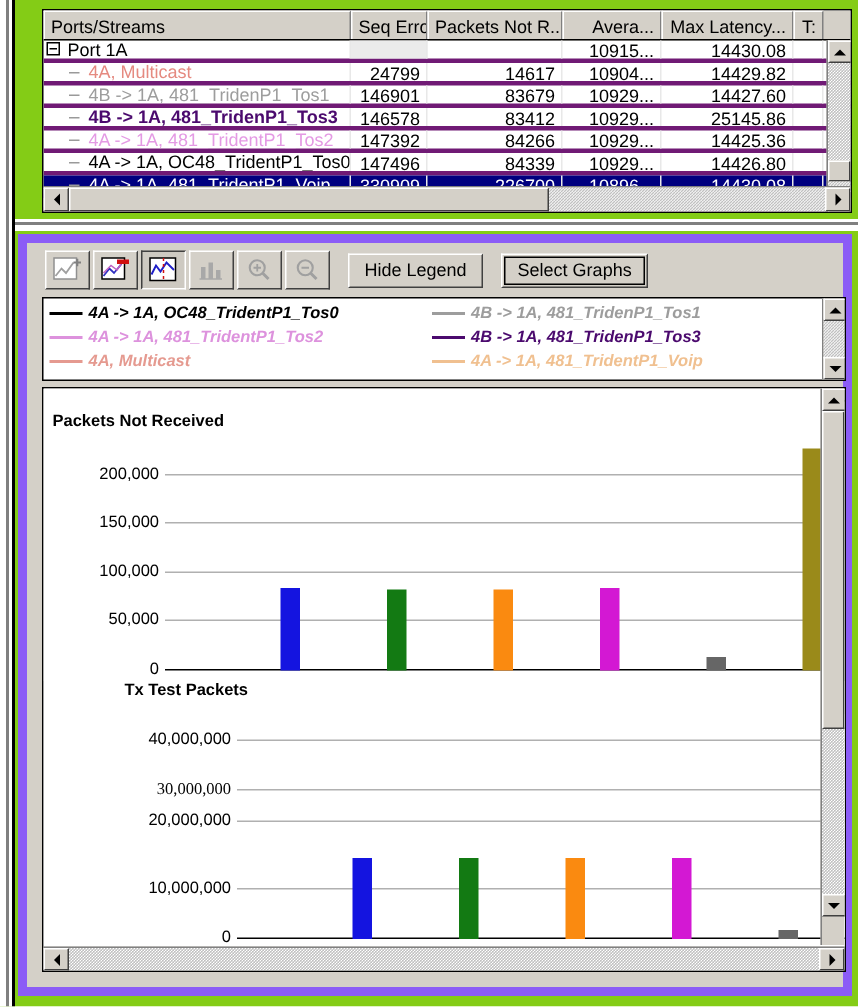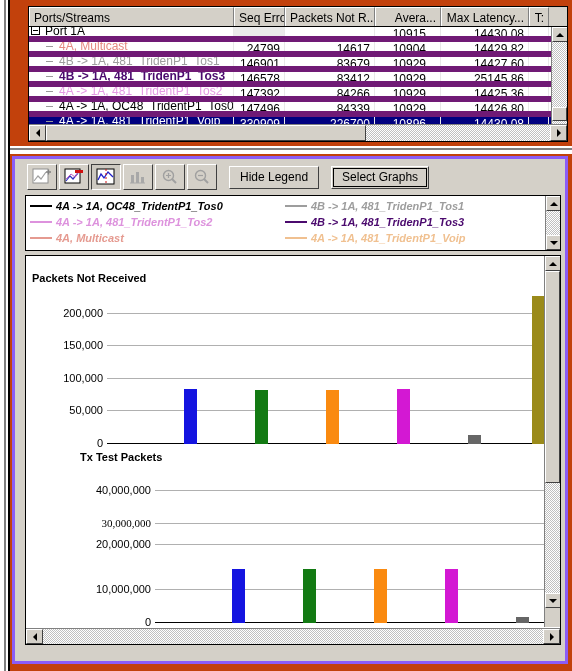--- a/index.html
+++ b/index.html
@@ -8,21 +8,21 @@
     background: #ffffff;
     font-family: "Liberation Sans", sans-serif;
     overflow: hidden;
   }
   body { position: relative; }
 
   
   .app-frame {
     position: absolute; left: 0; top: 0;
     width: 572px; height: 671px;
-    background: #c2410c;
+    background: #84cc16;
     box-sizing: border-box;
   }
   .left-rail {
     position: absolute; left: 0; top: 0; width: 10px; height: 671px;
     background: #ffffff;
     border-right: 2px solid #000000;
     box-sizing: border-box;
   }
   .left-rail-inner {
     position: absolute; left: 4px; top: 0; width: 2px; height: 671px;
@@ -55,21 +55,21 @@
     height: 19px;
     white-space: nowrap; overflow: hidden;
     line-height: 16px;
   }
   .th.num { text-align: right; }
 
   .tbl-body { position: relative; }
   .trow {
     display: flex; height: 15px; line-height: 15px;
     font-size: 12px;
-    border-bottom: 6px solid #701a75;
+    border-bottom: 3px solid #701a75;
     box-sizing: border-box;
     white-space: nowrap;
   }
   .trow.selected { background: #000080; color: #ffffff; }
   .trow.clipped { height: 9px; overflow: hidden; line-height: 11px;}
   .cell {
     box-sizing: border-box; overflow: hidden;
     padding: 0 4px 0 2px;
     border-right: 1px solid #e8e8e8;
   }
@@ -169,21 +169,21 @@
   .divider::after {
     content:""; position:absolute; left:0; top:2px; width:562px; height:2px;
     background:#808080;
   }
 
   
   .graph-pane {
     position: absolute; left: 12px; top: 156px;
     width: 556px; height: 508px;
     background: #d4d0c8;
-    border: 3px solid #8b5cf6;
+    border: 6px solid #8b5cf6;
     box-sizing: border-box;
   }
   .toolbar {
     position: absolute; left: 12px; top: 4px;
     height: 28px; display: flex; align-items: center; gap: 2px;
   }
   .tb-btn {
     width: 30px; height: 26px;
     background: #d4d0c8;
     border-top: 1px solid #ffffff; border-left: 1px solid #ffffff;

